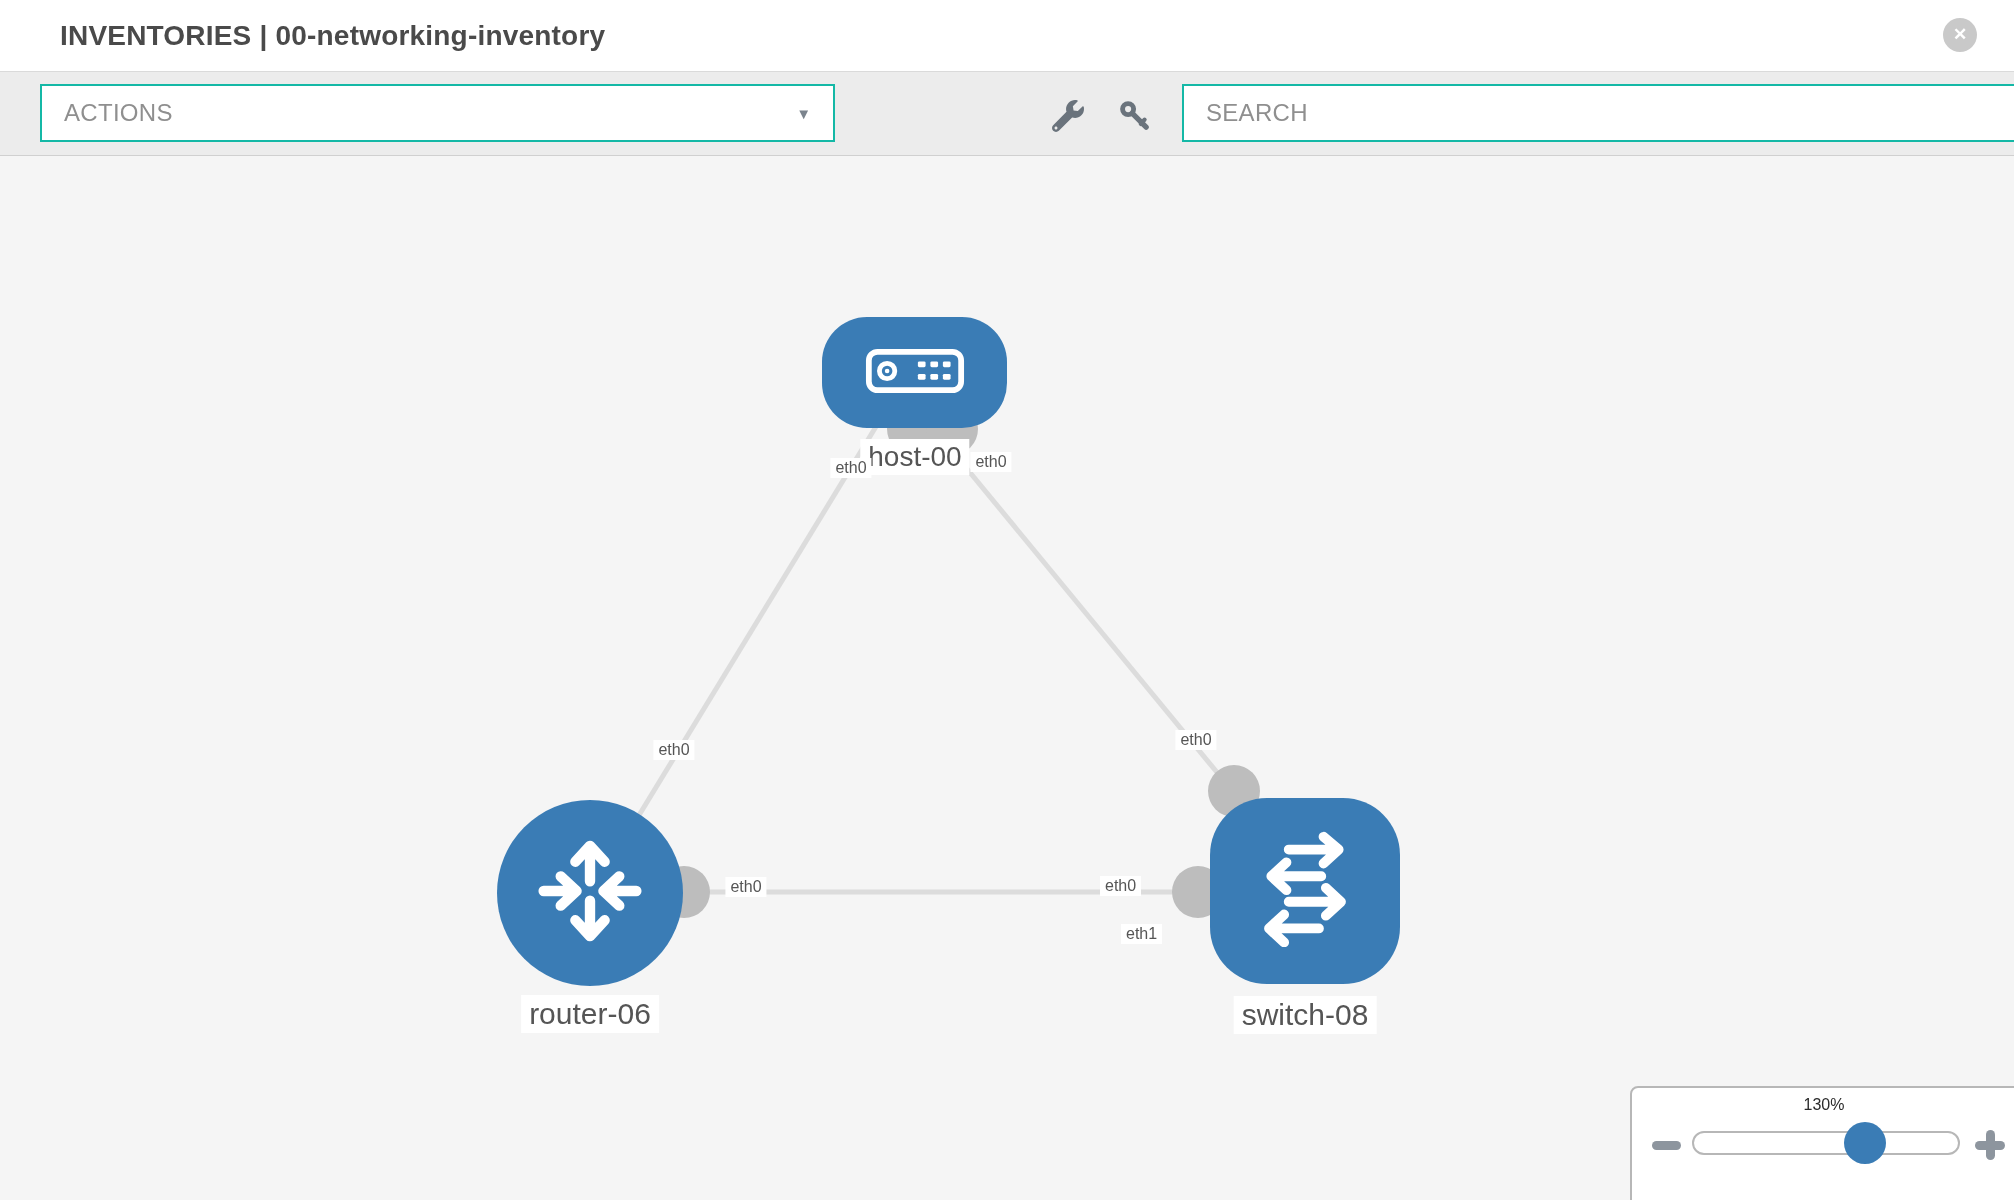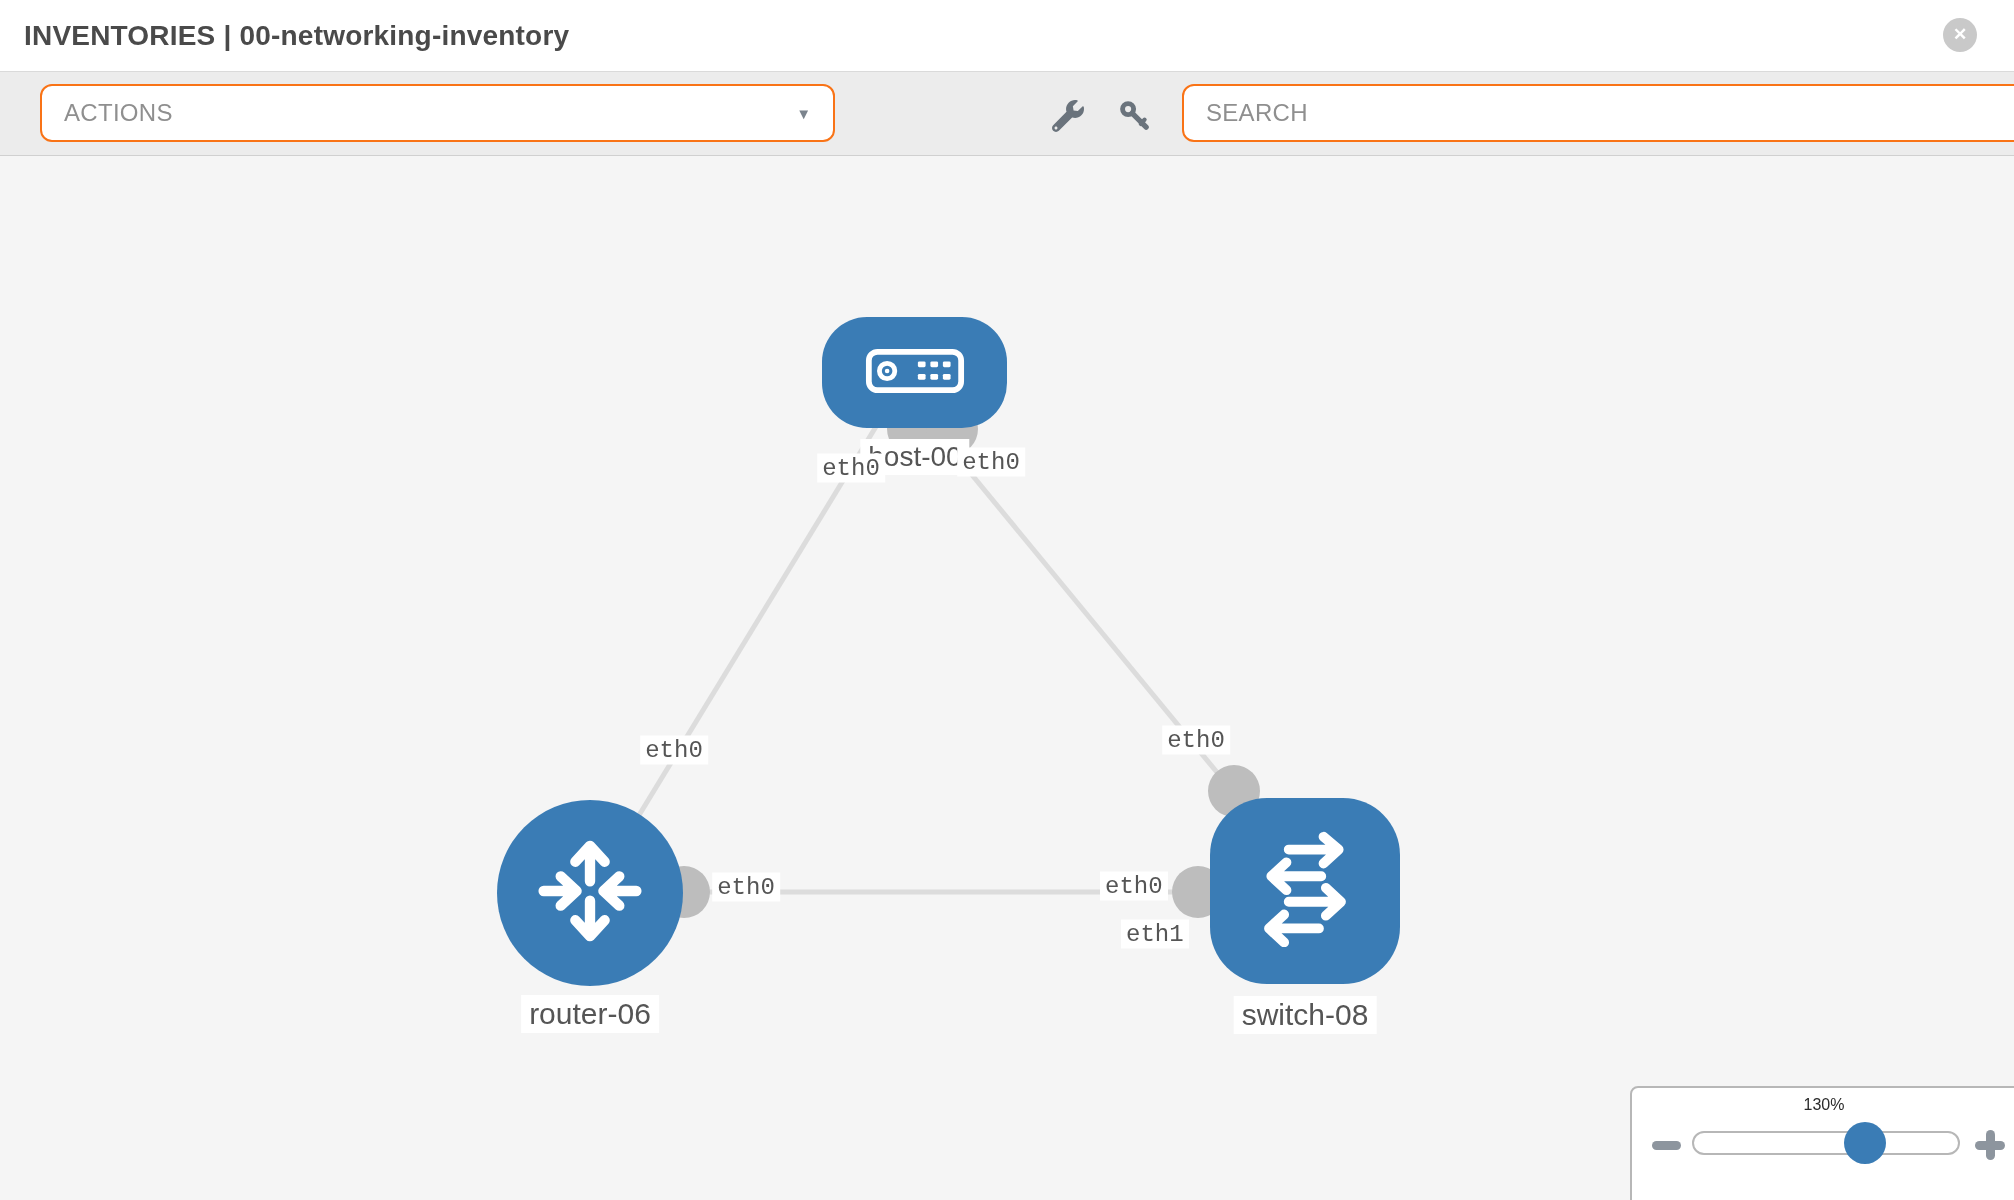--- a/index.html
+++ b/index.html
@@ -3,30 +3,30 @@
 <meta charset="utf-8">
 <style>
   html,body{margin:0;padding:0;}
   body{width:2014px;height:1200px;overflow:hidden;background:#f5f5f5;
        font-family:"Liberation Sans",sans-serif;}
   #screen{position:relative;width:2014px;height:1200px;overflow:hidden;background:#f5f5f5;}
 
   
   .app-header{position:absolute;left:0;top:0;width:2014px;height:72px;background:#ffffff;
               border-bottom:1px solid #dadada;display:flex;align-items:center;box-sizing:border-box;}
-  .page-title{margin-left:24px;font-size:28px;font-weight:bold;color:#4a4a4a;letter-spacing:.2px;}
+  .page-title{margin-left:60px;font-size:28px;font-weight:bold;color:#4a4a4a;letter-spacing:.2px;}
   .close-btn{position:absolute;right:37px;top:18px;width:34px;height:34px;border-radius:50%;
              background:#c9c9c9;color:#ffffff;font-size:17px;font-weight:bold;line-height:34px;
              text-align:center;cursor:pointer;user-select:none;}
 
   
   .toolbar{position:absolute;left:0;top:72px;width:2014px;height:84px;background:#ececec;
            border-bottom:1px solid #d0d0d0;box-sizing:border-box;}
-  .dd{position:absolute;top:12px;height:58px;background:#ffffff;border:2px solid #f97316;
-      border-radius:12px;box-sizing:border-box;display:flex;align-items:center;
+  .dd{position:absolute;top:12px;height:58px;background:#ffffff;border:2px solid #14b8a6;
+      border-radius:0;box-sizing:border-box;display:flex;align-items:center;
       justify-content:space-between;padding:0 22px;cursor:pointer;}
   .dd-label{font-size:24px;color:#8f8f8f;letter-spacing:.3px;}
   .dd-caret{font-size:15px;color:#7b848d;}
   .dd.actions{left:40px;width:795px;}
   .dd.search{left:1182px;width:952px;}
   .iconbtn{position:absolute;top:22px;width:44px;height:44px;display:flex;align-items:center;
            justify-content:center;cursor:pointer;}
   .iconbtn svg{display:block;}
 
   
@@ -34,21 +34,21 @@
   .links-svg{position:absolute;left:0;top:0;z-index:0;}
   .dot{position:absolute;width:52px;height:52px;border-radius:50%;background:#bdbdbd;z-index:1;cursor:pointer;}
   .node{position:absolute;background:#3a7cb5;z-index:2;display:flex;align-items:center;
         justify-content:center;cursor:pointer;}
   .node.host{left:822px;top:161px;width:185px;height:111px;border-radius:45px;}
   .node.router{left:497px;top:644px;width:186px;height:186px;border-radius:50%;}
   .node.switch{left:1210px;top:642px;width:190px;height:186px;border-radius:57px;}
   .lbl{position:absolute;background:#ffffff;color:#555555;white-space:nowrap;z-index:3;}
   .nodelabel{font-size:30px;padding:2px 8px;transform:translate(-50%,-50%);}
   .nodelabel.host{font-size:28px;}
-  .iflabel{font-size:24px;padding:1px 5px;transform:translate(-50%,-50%);font-family:Liberation Mono, monospace;}
+  .iflabel{font-size:16px;padding:1px 5px;transform:translate(-50%,-50%);}
   .iflabel.fixedleft{transform:translateY(-50%);}
 
   
   .zoom-panel{position:absolute;left:1630px;top:930px;width:400px;height:130px;background:#ffffff;
               border:2px solid #b7b7b7;border-top-left-radius:8px;box-sizing:border-box;z-index:5;}
   .zoom-value{position:absolute;left:192px;top:8px;transform:translateX(-50%);font-size:16px;color:#2b2b2b;}
   .zoom-minus{position:absolute;left:14px;top:44px;width:40px;height:26px;cursor:pointer;}
   .zoom-minus .bar-h{position:absolute;left:6px;top:9px;width:29px;height:9px;border-radius:5px;background:#8d959e;}
   .zoom-track{position:absolute;left:60px;top:43px;width:268px;height:24px;background:#ffffff;
               border:2px solid #b7b7b7;border-radius:14px;box-sizing:border-box;cursor:pointer;}

